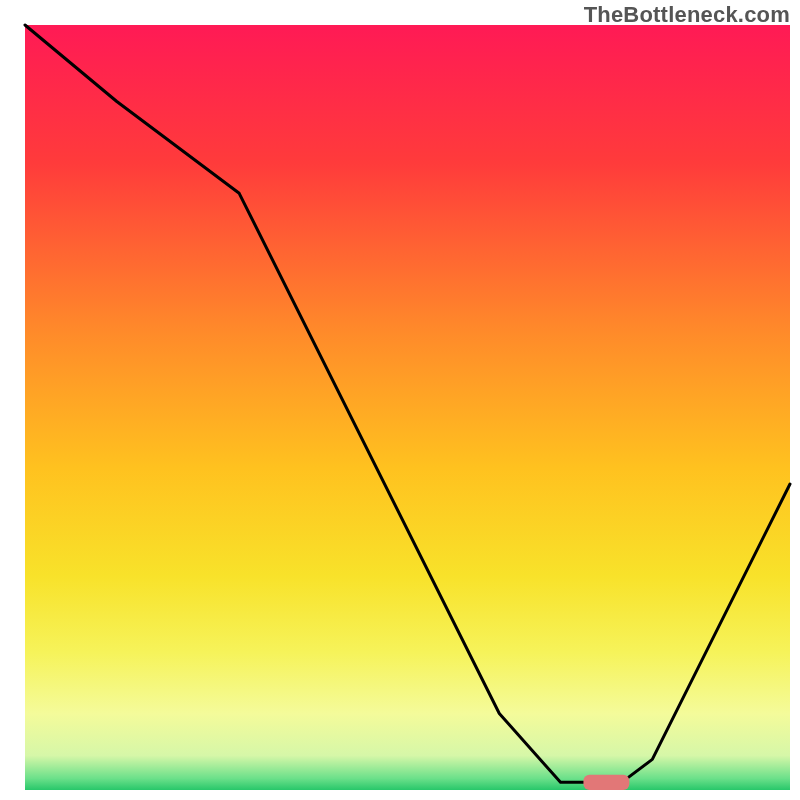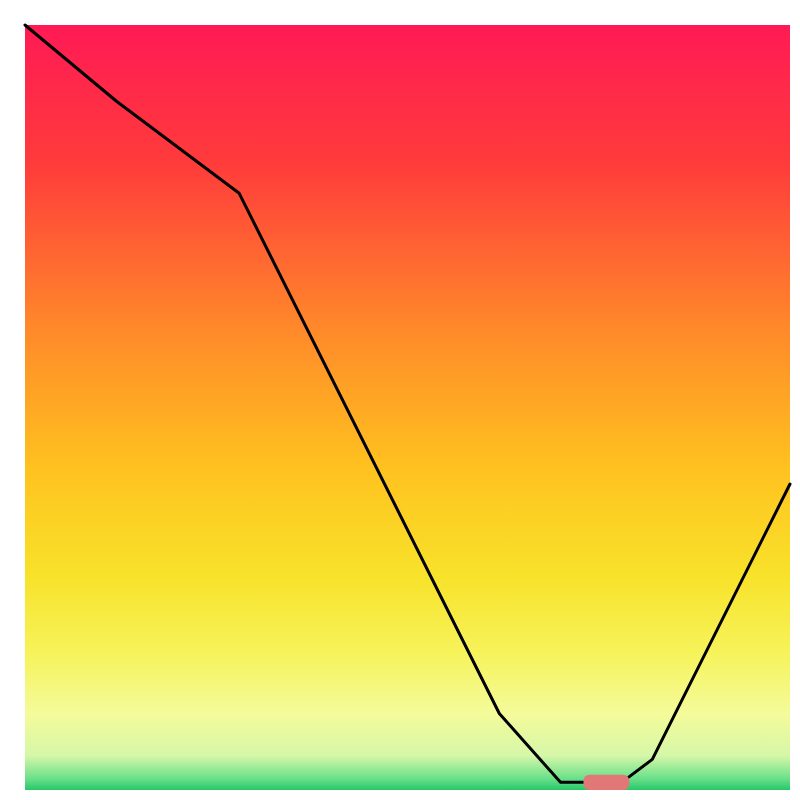--- a/index.html
+++ b/index.html
@@ -32,20 +32,21 @@
     top: 0;
     width: 800px;
     height: 800px;
     display: block;
   }
 </style>
 </head>
 <body>
 
 <div class="stage">
+  <div class="watermark">TheBottleneck.com</div>
 
   <svg class="chart" viewBox="0 0 800 800">
     <defs>
       <linearGradient id="bg-grad" x1="0" y1="0" x2="0" y2="1">
           <stop offset="0%" stop-color="#ff1a55"></stop>
           <stop offset="18%" stop-color="#ff3b3b"></stop>
           <stop offset="40%" stop-color="#ff8a2a"></stop>
           <stop offset="57.99999999999999%" stop-color="#ffc21f"></stop>
           <stop offset="72%" stop-color="#f8e22a"></stop>
           <stop offset="82%" stop-color="#f6f35a"></stop>

